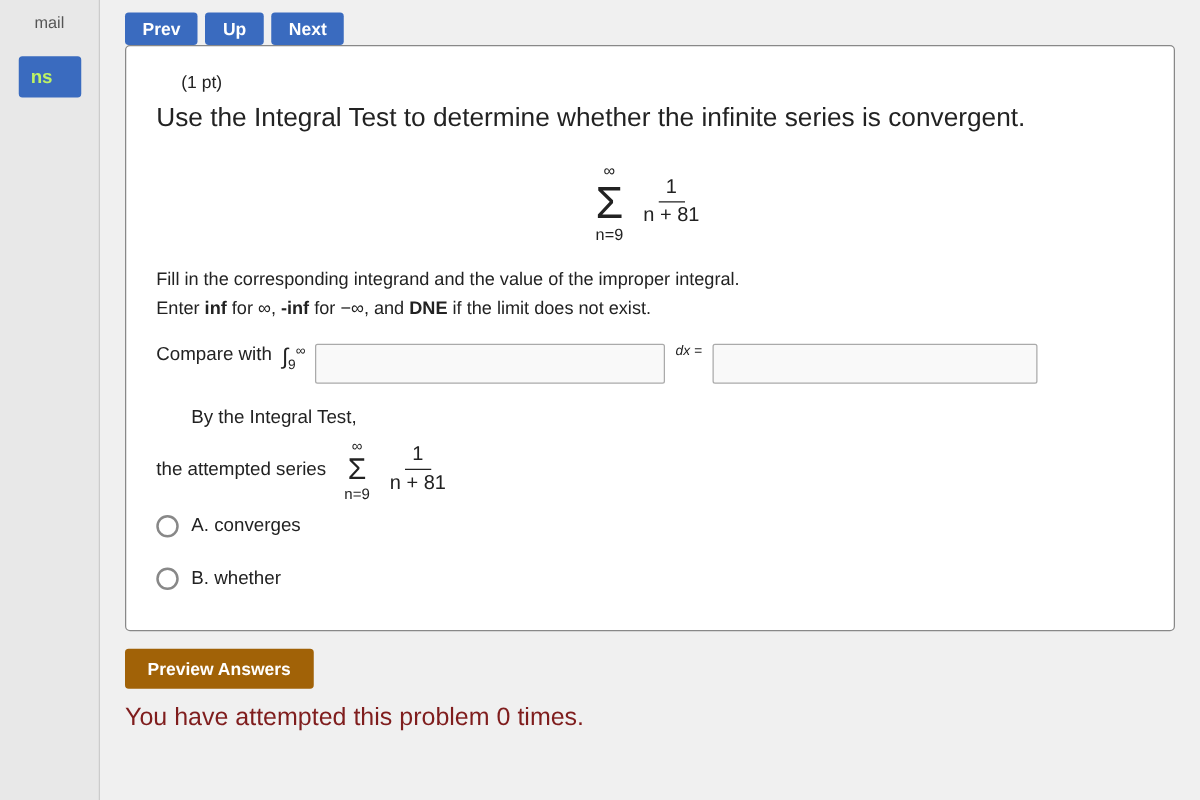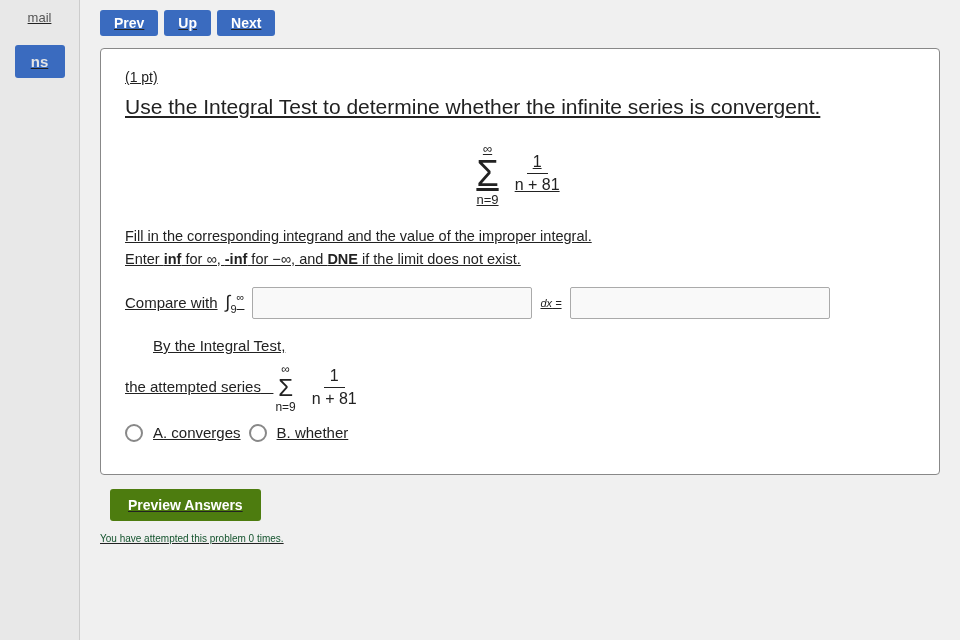--- a/index.html
+++ b/index.html
@@ -8,61 +8,59 @@
       font-size: 15px;
       background: #f0f0f0;
       color: #222;
     }
 
     .page-wrapper {
       display: flex;
       width: 960px;
       min-height: 640px;
       background: #f0f0f0;
-      text-decoration: underline;
     }
 
     .sidebar {
       width: 80px;
       background: #e8e8e8;
       border-right: 1px solid #ccc;
       display: flex;
       flex-direction: column;
       align-items: center;
       padding-top: 10px;
     }
 
     .sidebar-mail {
       color: #555;
       font-size: 13px;
       margin-bottom: 20px;
     }
 
     .sidebar-ns {
       background: #3a6bbf;
-      color: #e5e5e5;
+      color: #bef264;
       width: 50px;
       padding: 8px 10px;
-      text-align: center;
+      text-align: left;
       font-size: 15px;
       font-weight: bold;
       border-radius: 3px;
     }
 
     .main-content {
       flex: 1;
       padding: 10px 20px 20px 20px;
       display: flex;
       flex-direction: column;
     }
 
     .top-nav {
       display: flex;
       gap: 6px;
-      margin-bottom: 12px;
     }
 
     .nav-btn {
       padding: 5px 14px;
       background: #3a6bbf;
       color: white;
       border: none;
       border-radius: 3px;
       cursor: pointer;
       font-size: 14px;
@@ -73,20 +71,21 @@
       border: 1px solid #888;
       border-radius: 4px;
       background: white;
       padding: 20px 24px;
       margin-bottom: 14px;
     }
 
     .problem-header {
       font-size: 14px;
       margin-bottom: 6px;
+      margin-left: 20px;
     }
 
     .problem-statement {
       font-size: 21px;
       margin-bottom: 18px;
       line-height: 1.5;
     }
 
     .math-display {
       display: flex;
@@ -136,21 +135,20 @@
     }
 
     .fill-instructions {
       font-size: 14.5px;
       line-height: 1.6;
       margin-bottom: 16px;
     }
 
     .compare-row {
       display: flex;
-      align-items: center;
       margin-bottom: 18px;
       gap: 8px;
       font-size: 15px;
     }
 
     .compare-label {
       white-space: nowrap;
       font-size: 15px;
     }
 
@@ -212,22 +210,22 @@
     }
 
     .sigma-inline .sigma-sym {
       font-size: 24px;
       line-height: 1;
     }
 
     .radio-group {
       margin-top: 10px;
       display: flex;
-      flex-direction: row;
-      gap: 8px;
+      flex-direction: column;
+      gap: 24px;
     }
 
     .radio-item {
       display: flex;
       align-items: center;
       gap: 10px;
       font-size: 15px;
     }
 
     .radio-circle {
@@ -246,33 +244,32 @@
     }
 
     .action-buttons {
       display: flex;
       gap: 10px;
       margin-bottom: 12px;
     }
 
     .action-btn {
       padding: 8px 18px;
-      background: #4d7c0f;
+      background: #a16207;
       color: white;
       border: none;
       border-radius: 3px;
       cursor: pointer;
       font-size: 14px;
       font-weight: bold;
-      margin-left: 10px;
     }
 
     .attempt-text {
-      font-size: 10px;
-      color: #14532d;
+      font-size: 20px;
+      color: #7f1d1d;
     }
 
     sup {
       font-size: 11px;
     }
 
     sub {
       font-size: 11px;
     }
   </style>

